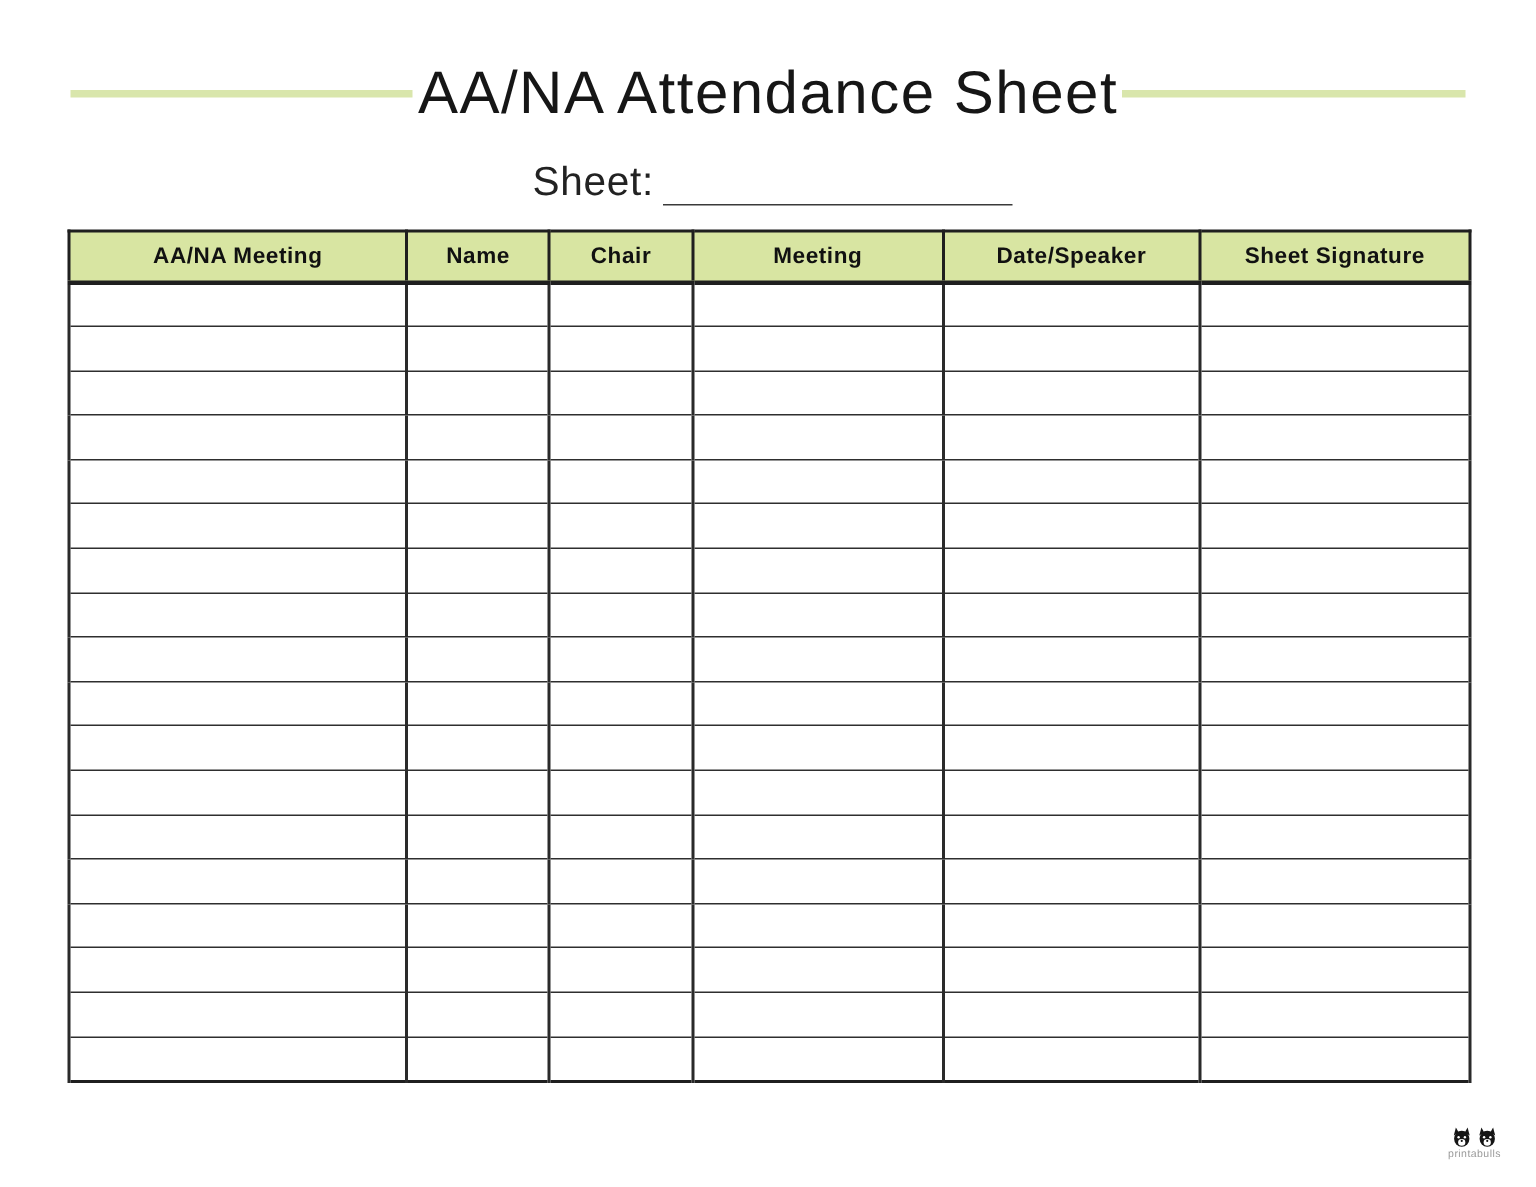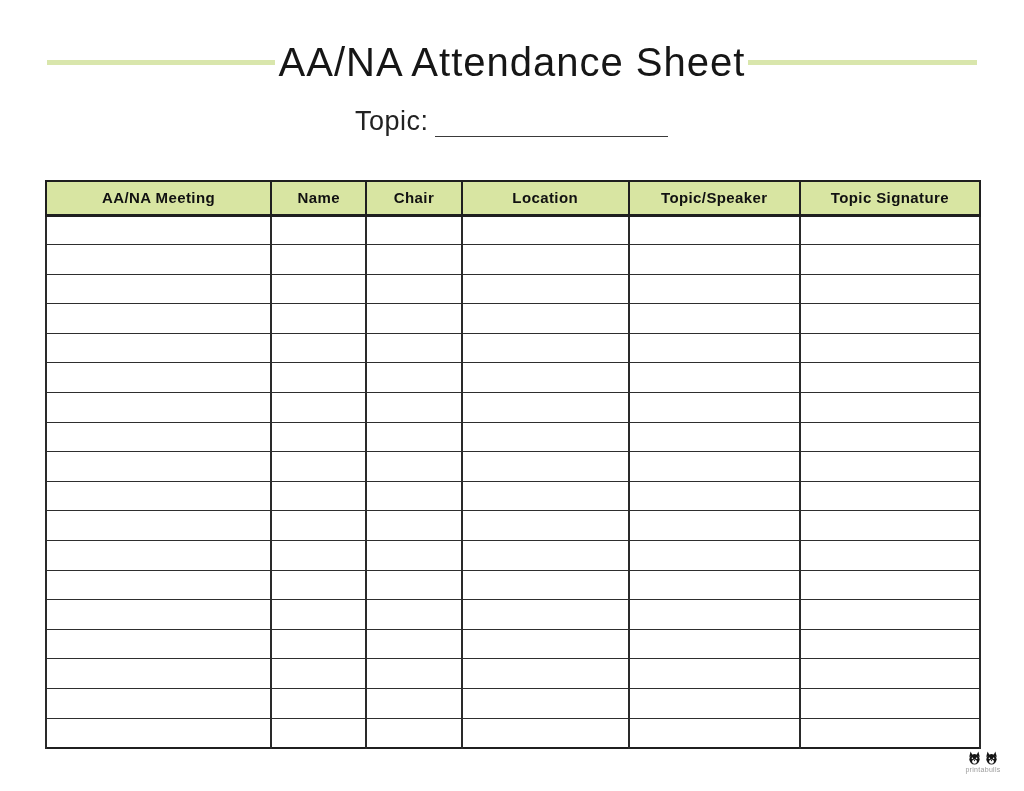--- a/index.html
+++ b/index.html
@@ -56,21 +56,21 @@
     width: 233px;
     height: 26px;
     margin-left: 6px;
     border-bottom: 1.5px solid #3a3a3a;
   }
 
   
   table.attendance {
     position: absolute;
     left: 45px;
-    top: 180px;
+    top: 153px;
     width: 936px;
     border-collapse: collapse;
     table-layout: fixed;
   }
   table.attendance col:nth-child(1) { width: 24.1%; }
   table.attendance col:nth-child(2) { width: 10.2%; }
   table.attendance col:nth-child(3) { width: 10.2%; }
   table.attendance col:nth-child(4) { width: 17.9%; }
   table.attendance col:nth-child(5) { width: 18.3%; }
   table.attendance col:nth-child(6) { width: 19.3%; }
@@ -118,41 +118,41 @@
 </head>
 <body>
 
 <div class="sheet">
 
   <div class="title-rule left"></div>
   <h1 class="page-title">AA/NA Attendance Sheet</h1>
   <div class="title-rule right"></div>
 
   <div class="name-row">
-    <span class="name-label">Topic:</span>
+    <span class="name-label">Sheet:</span>
     <span class="name-line"></span>
   </div>
 
   <table class="attendance">
     <colgroup>
       <col>
         <col>
         <col>
         <col>
         <col>
         <col>
     </colgroup>
     <thead>
       <tr>
           <th>AA/NA Meeting</th>
           <th>Name</th>
           <th>Chair</th>
-          <th>Location</th>
-          <th>Topic/Speaker</th>
-          <th>Topic Signature</th>
+          <th>Meeting</th>
+          <th>Date/Speaker</th>
+          <th>Sheet Signature</th>
         </tr>
     </thead>
     <tbody>
         <tr>
           <td></td>
           <td></td>
           <td></td>
           <td></td>
           <td></td>
           <td></td>

